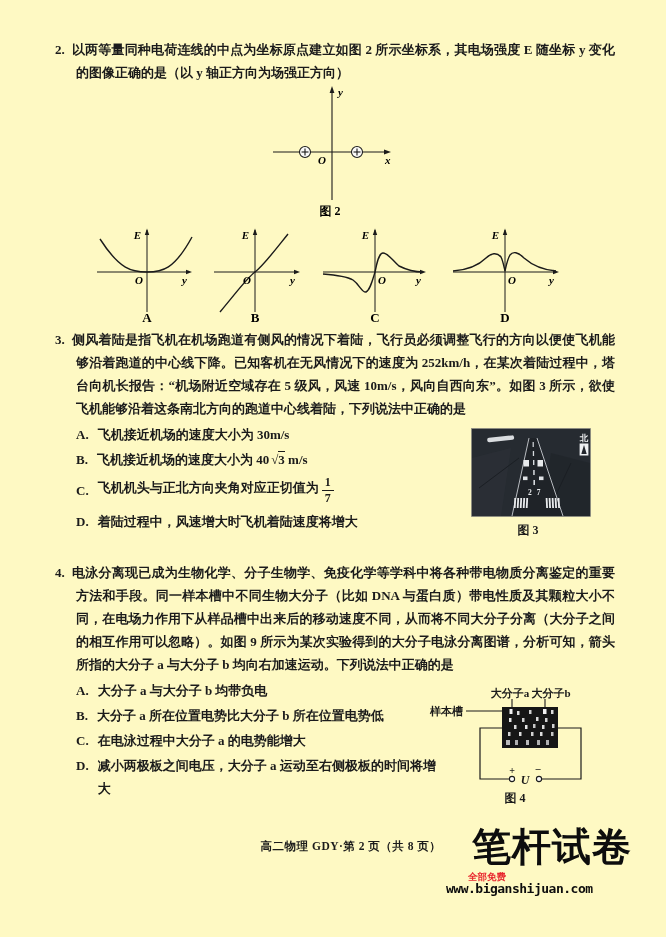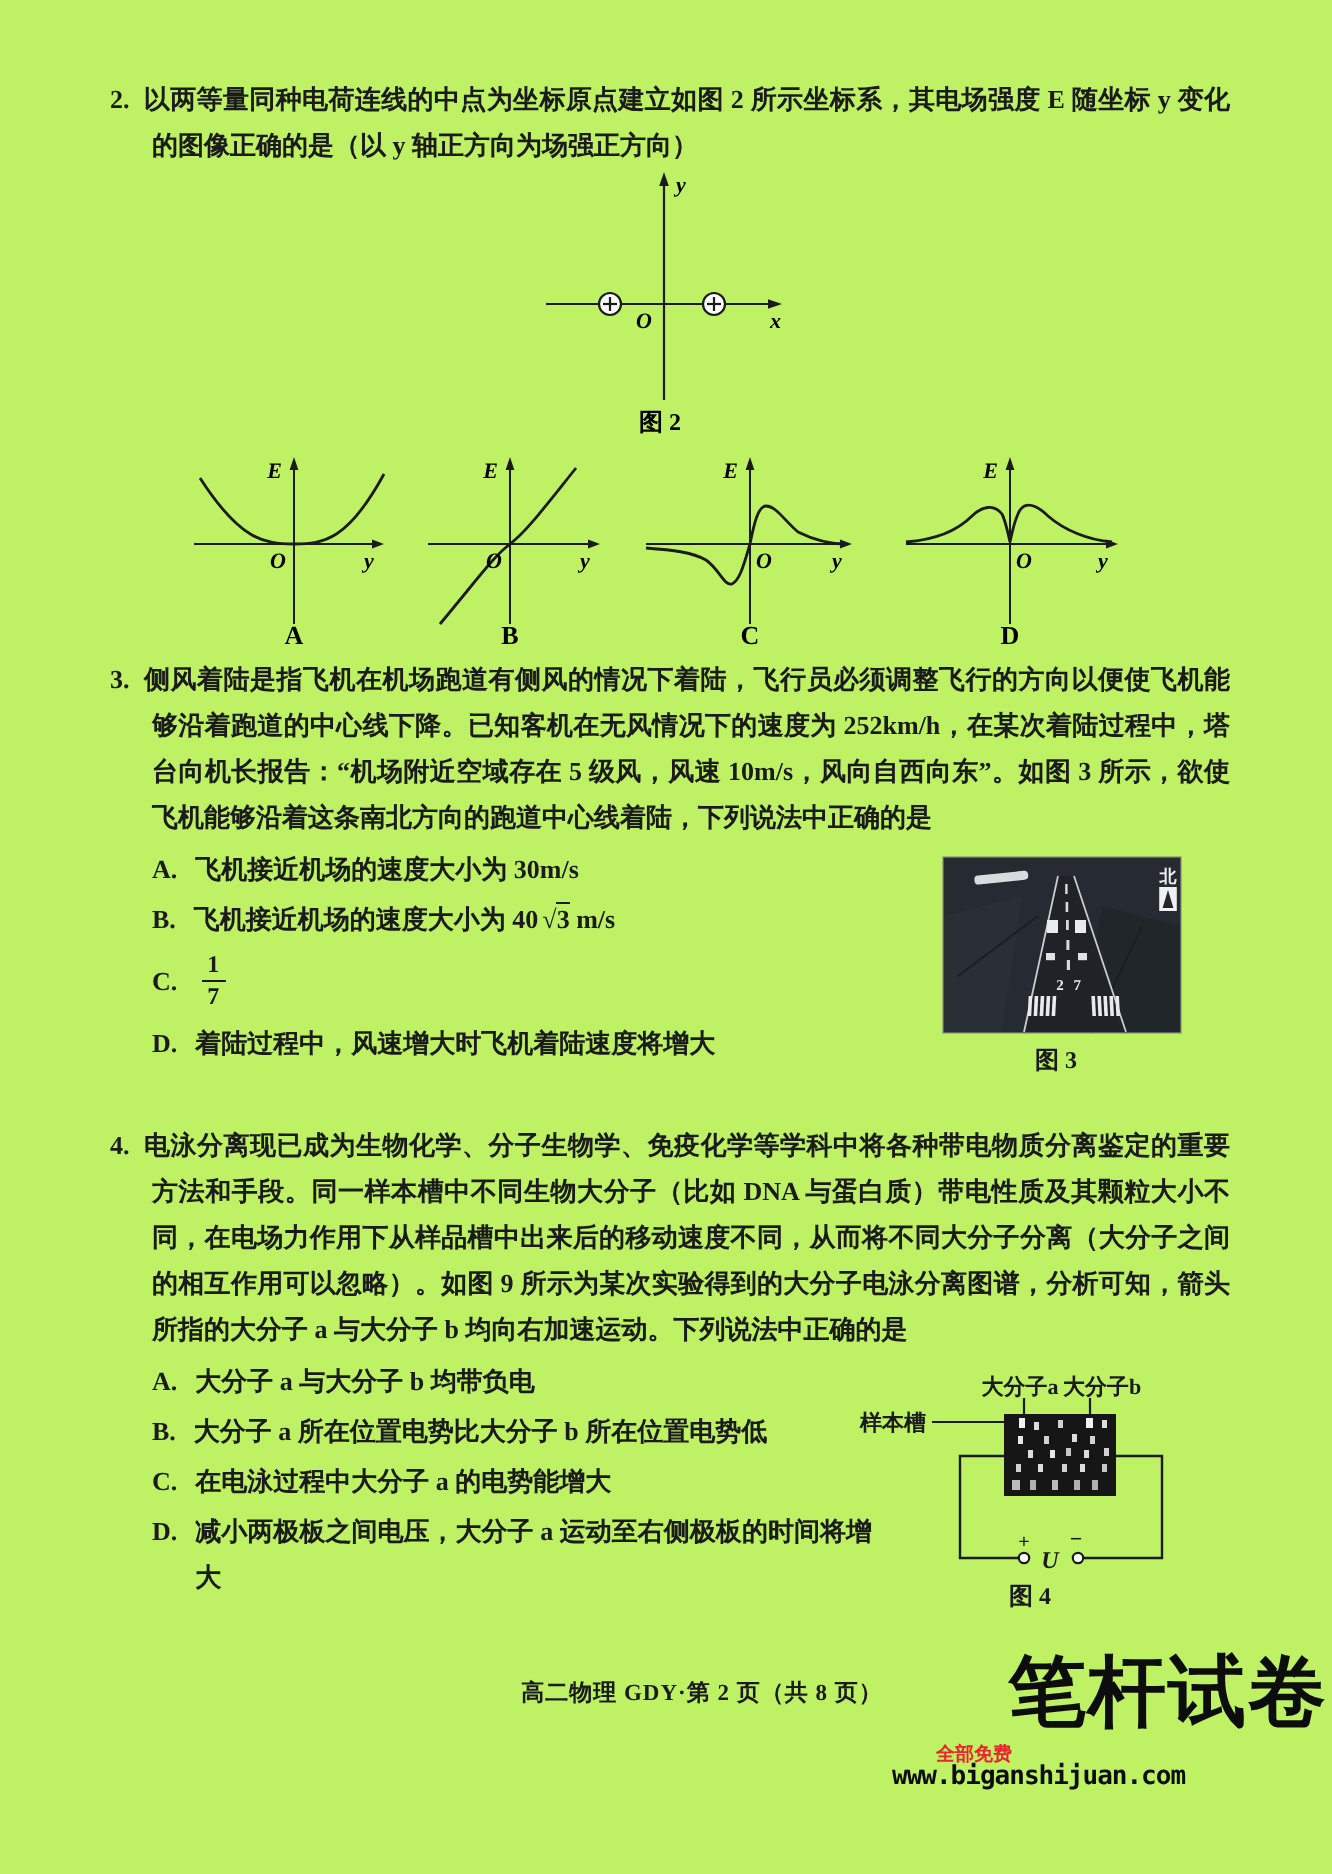--- a/index.html
+++ b/index.html
@@ -1,18 +1,18 @@
 <!DOCTYPE html>
 <html><head>
 <meta charset="utf-8">
 <style>
   html,body { margin:0; padding:0; background:#ddd; }
   .page {
     position:relative; width:666px; height:937px; margin:0 auto;
-    background:#bef264; overflow:hidden;
+    background:#fef9c3; overflow:hidden;
     font-family:"Liberation Serif","DejaVu Serif",serif;
     color:#1b1b1b;
   }
   .q { position:absolute; left:55px; width:560px; font-size:13px; line-height:23px;
        font-weight:600; text-align:justify; }
   .qpara { margin:0; padding-left:21px; text-indent:-21px; }
   .qnum { margin-right:7px; }
   .opts { margin-top:3px; padding-left:21px; }
   .opt { display:flex; margin-top:2px; }
   .opt-letter { flex:0 0 auto; margin-right:9px; }
@@ -23,21 +23,21 @@
   .frac { display:inline-block; vertical-align:-10px; text-align:center;
           line-height:1.05; font-size:12px; margin-left:3px; }
   .frac .fnum { display:block; border-bottom:1.3px solid #1b1b1b; padding:0 3px 1px; }
   .frac .fden { display:block; padding-top:1px; }
   .radical { margin-left:2px; }
   .radicand { border-top:1.3px solid #1b1b1b; }
   .figsvg { position:absolute; }
   svg text { font-family:"Liberation Serif","DejaVu Serif",serif; }
   .footer { position:absolute; left:0; right:0; top:839px; text-align:center;
             font-size:11.5px; font-weight:700; letter-spacing:0.5px;padding-left:36px; }
-  .watermark { position:absolute; left:446px; top:824px; width:218px; height:105px;text-align:right; }
+  .watermark { position:absolute; left:446px; top:824px; width:218px; height:105px; }
   .wm-brand { font-size:39px; font-weight:900; letter-spacing:1px; margin:0 0 0 26px;
               line-height:46px; color:#0d0d0d;
               font-family:"Liberation Sans","DejaVu Sans",sans-serif; }
   .wm-free { position:absolute; left:22px; top:47px; font-size:9.5px; font-weight:700;
              color:#e8262d; font-family:"Liberation Sans",sans-serif; }
   .wm-url { position:absolute; left:0px; top:57px; font-size:13px; font-weight:700;
             letter-spacing:-0.5px; color:#0d0d0d;
             font-family:"DejaVu Sans Mono","Liberation Mono",monospace; }
 </style>
 </head>
@@ -134,21 +134,21 @@
       <div class="opt">
         <span class="opt-letter">A.</span>
         <span class="opt-text">飞机接近机场的速度大小为 30m/s</span>
       </div>
       <div class="opt">
         <span class="opt-letter">B.</span>
         <span class="opt-text"><span>飞机接近机场的速度大小为 40</span><span class="radical">√</span><span class="radicand">3</span><span> m/s</span></span>
       </div>
       <div class="opt tall">
         <span class="opt-letter">C.</span>
-        <span class="opt-text"><span class="frac"><span class="fnum">1</span><span class="fden">7</span></span></span>
+        <span class="opt-text"><span>飞机机头与正北方向夹角对应正切值为</span><span class="frac"><span class="fnum">1</span><span class="fden">7</span></span></span>
       </div>
       <div class="opt">
         <span class="opt-letter">D.</span>
         <span class="opt-text">着陆过程中，风速增大时飞机着陆速度将增大</span>
       </div>
     </div>
   </section>
 
   <svg class="figsvg" style="left:471px; top:428px;" width="120" height="112" viewBox="0 0 120 112">
     <rect x="0.5" y="0.5" width="119" height="88" fill="#262b31" stroke="#8a8a86" stroke-width="0.6"></rect>

